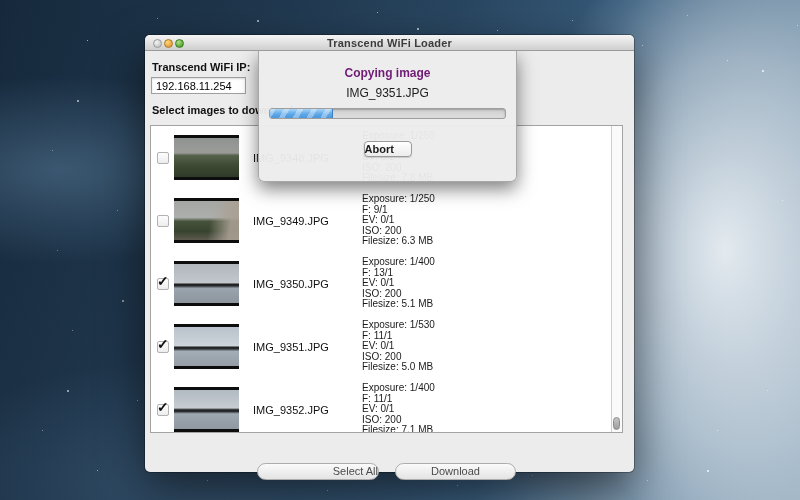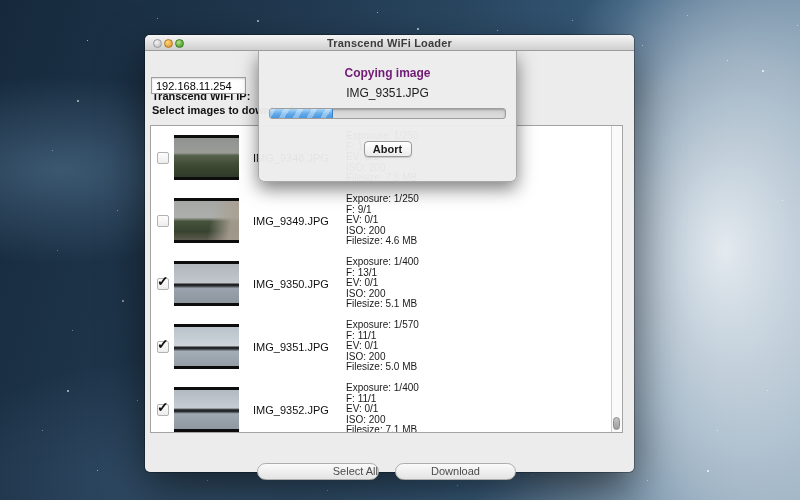--- a/index.html
+++ b/index.html
@@ -59,21 +59,21 @@
     font-size:11px; font-weight:bold; color:#3c3c3c; letter-spacing:.2px;
   }
   .tl { position:absolute; top:4px; width:9px; height:9px; border-radius:50%; }
   .tl.close { left:8px;  background:radial-gradient(circle at 35% 30%, #f4f4f4, #c9c9c9 70%); border:1px solid #9a9a9a; }
   .tl.mini  { left:19px; background:radial-gradient(circle at 35% 30%, #ffd97a, #e6a13e 70%); border:1px solid #b07818; }
   .tl.zoom  { left:30px; background:radial-gradient(circle at 35% 30%, #b3e08a, #55a936 70%); border:1px solid #3c7d20; }
 
   .content { position:absolute; left:0; top:17px; width:100%; bottom:0; border-radius:0 0 5px 5px; }
 
   .field-label { position:absolute; font-size:11px; font-weight:bold; color:#111; }
-  .lbl-ip   { left:7px; top:9px;margin-top:29px; }
+  .lbl-ip   { left:7px; top:9px; }
   .lbl-list { left:7px; top:52px; }
   .ip-input {
     position:absolute; left:6px; top:25px; width:95px; height:17px;
     border:1px solid #9f9f9f; background:#fff; font-size:11px; color:#000;
     padding:1px 4px 0 4px; font-family:Liberation Sans, sans-serif;
     box-shadow:inset 0 1px 2px rgba(0,0,0,.15);
   }
 
   
   .list {
@@ -96,21 +96,21 @@
     background:#888;
   }
   .t1 { background:linear-gradient(#8f938f 0%, #9a9c98 38%, #55614a 45%, #3e4a33 70%, #2f3a28 100%); }
   .t2 { background:linear-gradient(100deg, rgba(169,160,147,0) 55%, rgba(169,160,147,.9) 85%) ,
                    linear-gradient(#a5a7a4 0%, #adafac 42%, #46523c 52%, #37432e 78%, #5c5a4e 100%); }
   .t3 { background:linear-gradient(#b0b6bc 0%, #c2c7cc 48%, #1f1f1f 52%, #262a2e 56%, #9aa4ae 62%, #8d959d 100%); }
   .t4 { background:linear-gradient(#b9c2cb 0%, #cdd4da 48%, #202020 52%, #2a2e32 56%, #a3adb6 62%, #959ea7 100%); }
   .t5 { background:linear-gradient(#b2bac2 0%, #c6ccd2 46%, #1e1e1e 51%, #282c30 55%, #9ea8b1 61%, #8f98a1 100%); }
   .fname { margin-left:14px; width:86px; font-size:11px; color:#111; flex:0 0 auto; }
   .exif { margin-left:7px; font-size:10px; line-height:10.5px; color:#1a1a1a; }
-  .exif span { display:block; }
+  .exif span { display:block;margin-left:16px; }
 
   .scrolltrack {
     position:absolute; right:0; top:0; bottom:0; width:11px;
     background:#fafafa; border-left:1px solid #cfcfcf;
   }
   .scrollthumb {
     position:absolute; right:2px; bottom:2px; width:7px; height:13px;
     background:linear-gradient(#c4c4c4,#9e9e9e); border:1px solid #8b8b8b; border-radius:4px;
   }
 
@@ -143,21 +143,21 @@
     height:100%; width:27%;
     background:
       repeating-linear-gradient(120deg, rgba(255,255,255,.35) 0 5px, rgba(255,255,255,0) 5px 12px),
       linear-gradient(#a6d4f5 0%, #5fa8e8 55%, #4b98dd 100%);
     border-right:1px solid #3c7fc2;
   }
   .abort-btn {
     position:absolute; left:50%; transform:translateX(-50%); top:90px;
     width:48px; height:16px; border:1px solid #9a9a9a; border-radius:4px;
     background:linear-gradient(#ffffff,#ececec); font-size:11px; font-weight:bold;
-    color:#1a1a1a; text-align:center; line-height:14px; font-family:"Liberation Sans", sans-serif;
+    color:#1a1a1a; text-align:left; line-height:14px; font-family:"Liberation Sans", sans-serif;
     box-shadow:0 1px 1px rgba(0,0,0,.15);
   }
 </style>
 </head>
 <body>
 
 <div class="desktop">
   <div class="stars"></div>
   <div class="stars2"></div>
 
@@ -192,21 +192,21 @@
 
         <div class="row">
           <span class="checkbox"></span>
           <span class="thumb t2"></span>
           <span class="fname">IMG_9349.JPG</span>
           <span class="exif">
             <span>Exposure: 1/250</span>
             <span>F: 9/1</span>
             <span>EV: 0/1</span>
             <span>ISO: 200</span>
-            <span>Filesize: 4.6 MB</span>
+            <span>Filesize: 6.3 MB</span>
           </span>
         </div>
 
         <div class="row checked">
           <span class="checkbox"></span>
           <span class="thumb t3"></span>
           <span class="fname">IMG_9350.JPG</span>
           <span class="exif">
             <span>Exposure: 1/400</span>
             <span>F: 13/1</span>
@@ -214,21 +214,21 @@
             <span>ISO: 200</span>
             <span>Filesize: 5.1 MB</span>
           </span>
         </div>
 
         <div class="row checked">
           <span class="checkbox"></span>
           <span class="thumb t4"></span>
           <span class="fname">IMG_9351.JPG</span>
           <span class="exif">
-            <span>Exposure: 1/570</span>
+            <span>Exposure: 1/530</span>
             <span>F: 11/1</span>
             <span>EV: 0/1</span>
             <span>ISO: 200</span>
             <span>Filesize: 5.0 MB</span>
           </span>
         </div>
 
         <div class="row checked">
           <span class="checkbox"></span>
           <span class="thumb t5"></span>

